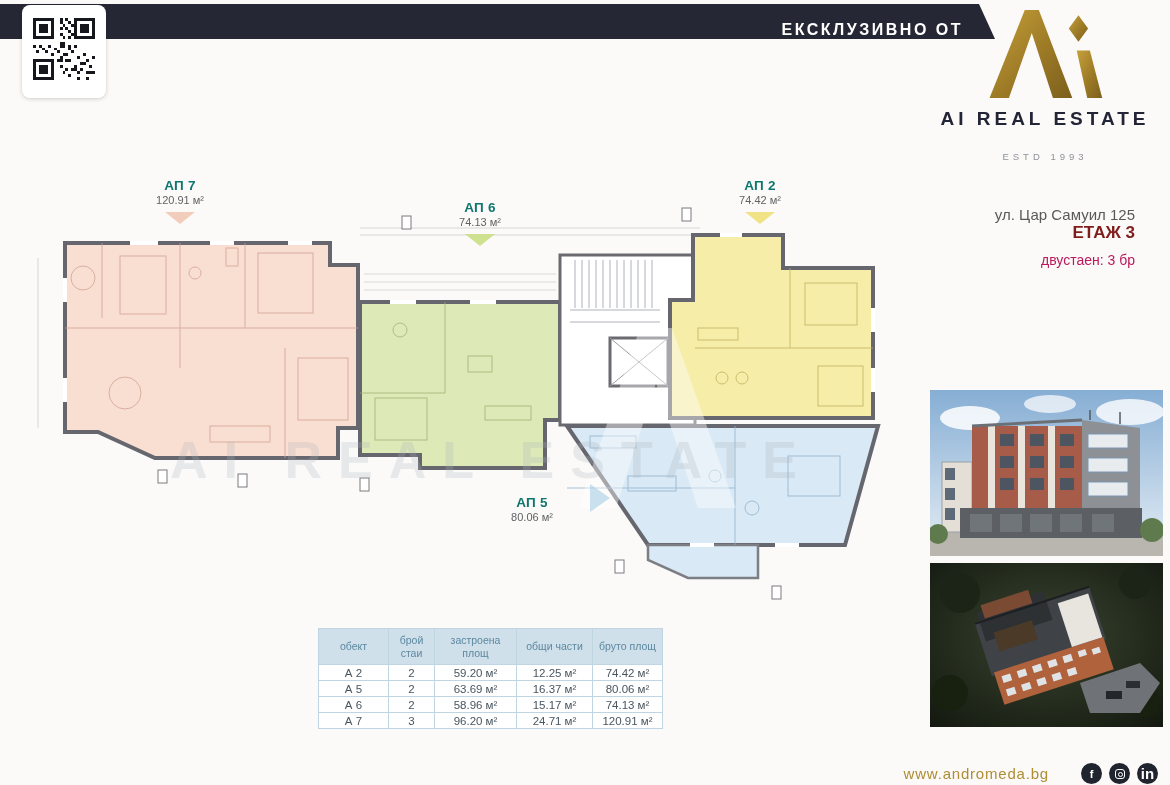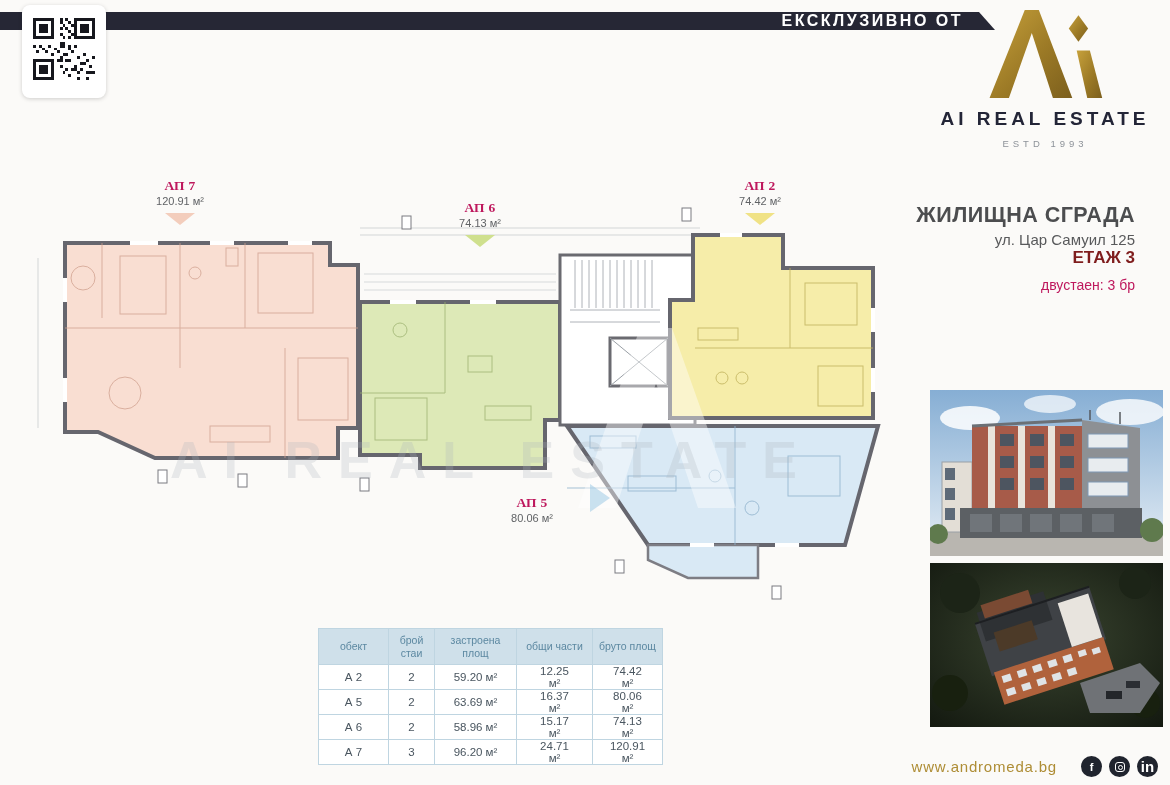--- a/index.html
+++ b/index.html
@@ -5,51 +5,51 @@
   * { margin:0; padding:0; box-sizing:border-box; }
   html,body { width:1170px; height:785px; }
   body {
     position:relative; overflow:hidden;
     background:#fbfaf8;
     font-family:"Liberation Sans", sans-serif;
     color:#434446;
   }
   
   .topbar {
-    position:absolute; left:0; top:12px; width:995px; height:18px;
+    position:absolute; left:0; top:4px; width:995px; height:35px;
     background:#262735;
     clip-path:polygon(0 0, calc(100% - 16px) 0, 100% 100%, 0 100%);
-    display:flex; align-items:flex-start; justify-content:flex-end;
+    display:flex; align-items:flex-end; justify-content:flex-end;
     padding-right:32px;
   }
   .topbar span {
     color:#ffffff; font-size:16px; font-weight:700; letter-spacing:2.5px;
   }
   
   .qr-box {
     position:absolute; left:22px; top:5px; width:84px; height:93px;
     background:#ffffff; border-radius:8px;
     box-shadow:0 1px 4px rgba(0,0,0,0.18);
     display:flex; align-items:flex-start; justify-content:center;
   }
   .qr-box svg { margin-top:13px; }
   
   .logo-block { position:absolute; left:935px; top:10px; width:220px; text-align:center; }
   .brand-name { margin-top:6px; font-size:19px; font-weight:700; letter-spacing:4px; color:#232537; white-space:nowrap; }
-  .brand-estd { margin-top:8px; font-size:9.5px; letter-spacing:4px; color:#8d9299; }
+  .brand-estd { margin-top:21px; font-size:9.5px; letter-spacing:4px; color:#8d9299; }
   
   .project-block { position:absolute; right:35px; top:203px; text-align:right; }
   .project-title { font-size:21.5px; font-weight:600; color:#4c4d4f; letter-spacing:0.5px; }
   .project-address { font-size:15px; color:#58595b; margin-top:3px; }
   .project-floor { font-size:17px; font-weight:700; color:#7f1d1d; }
   .project-mix { font-size:14px; color:#be185d; margin-top:7px; line-height:1.55; }
   
   .plan-wrap { position:absolute; left:30px; top:178px; width:890px; height:426px; }
   .plan-label { position:absolute; text-align:center; width:110px; }
-  .plan-label .lab { font-size:13.5px; font-weight:700; color:#be185d; letter-spacing:0.3px;font-family:Liberation Serif, serif; }
+  .plan-label .lab { font-size:13.5px; font-weight:700; color:#0f766e; letter-spacing:0.3px; }
   .plan-label .area { font-size:11px; color:#606265; margin-top:1px; }
   .plan-label .tri { width:0; height:0; margin:6px auto 0;
     border-left:15px solid transparent; border-right:15px solid transparent; border-top:12px solid #ccc; }
   .tri-pink  { border-top-color:#f3cdbc !important; }
   .tri-green { border-top-color:#cfe08e !important; }
   .tri-yellow{ border-top-color:#f0e285 !important; }
   .chevron {
     position:absolute; left:560px; top:306px; width:0; height:0;
     border-top:14px solid transparent; border-bottom:14px solid transparent;
     border-left:20px solid rgba(150,197,227,0.5);
@@ -58,24 +58,24 @@
   .render { position:absolute; width:233px; overflow:hidden; background:#ddd; }
   .render-1 { left:930px; top:390px; height:166px; }
   .render-2 { left:930px; top:563px; height:164px; }
   
   .spec-table { position:absolute; left:318px; top:628px; border-collapse:collapse; }
   .spec-table th, .spec-table td { border:1px solid #bfd5e1; text-align:center; vertical-align:middle; }
   .spec-table th {
     background:#cfe0ea; color:#5c88a1; font-size:10.5px; font-weight:400;
     height:36px; line-height:1.2; padding:0 4px;
   }
-  .spec-table td { background:#ffffff; color:#49555f; font-size:11.5px; height:16px; padding:0 16px; }
+  .spec-table td { background:#ffffff; color:#49555f; font-size:11.5px; height:16px; padding:0 9px; }
   .col-0{width:70px;} .col-1{width:46px;} .col-2{width:82px;margin-top:12px;} .col-3{width:76px;} .col-4{width:70px;margin-left:20px;}
   
-  .footer { position:absolute; right:12px; bottom:8px; display:flex; align-items:center; gap:24px; }
+  .footer { position:absolute; right:12px; bottom:1px; display:flex; align-items:center; gap:32px; }
   .website { font-size:15px; color:#ae8d35; letter-spacing:0.8px; }
   .socials { display:flex; gap:7px; }
   .soc {
     width:21px; height:21px; border-radius:50%; background:#20242e;
     display:flex; align-items:center; justify-content:center;
     color:#fff; font-size:11px; font-weight:700;
   }
   .soc .in { font-size:15px; }
   .ig { width:10px; height:10px; border:1.3px solid #fff; border-radius:3px; position:relative; }
   .ig::after { content:""; position:absolute; left:2px; top:2px; width:3.5px; height:3.5px;
@@ -124,21 +124,20 @@
     </defs>
     <polygon points="42,0 58,0 96,100 74,100 50,26 24,100 2,100" fill="url(#gold)"></polygon>
     <polygon points="103,6 114,21 103,36 92,21" fill="url(#gold)"></polygon>
     <polygon points="101,46 116,46 130,100 113,100" fill="url(#gold)"></polygon>
   </svg>
   <div class="brand-name">AI REAL ESTATE</div>
   <div class="brand-estd">ESTD 1993</div>
 </div>
 
 <div class="project-block">
-  <div class="project-title">ЖИЛИЩНА СГРАДА</div>
   <div class="project-address">ул. Цар Самуил 125</div>
   <div class="project-floor">ЕТАЖ 3</div>
   <div class="project-mix">
     <div>двустаен: 3 бр</div>
   </div>
 </div>
 
 <div class="plan-wrap">
   <svg width="890" height="426" viewBox="0 0 890 426">
 

